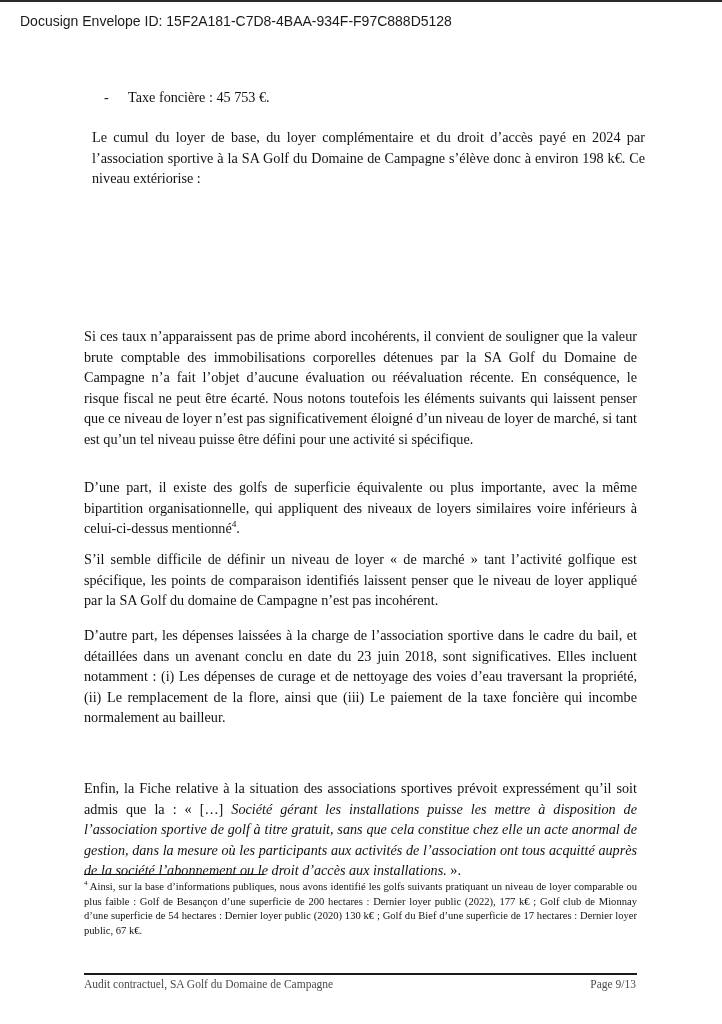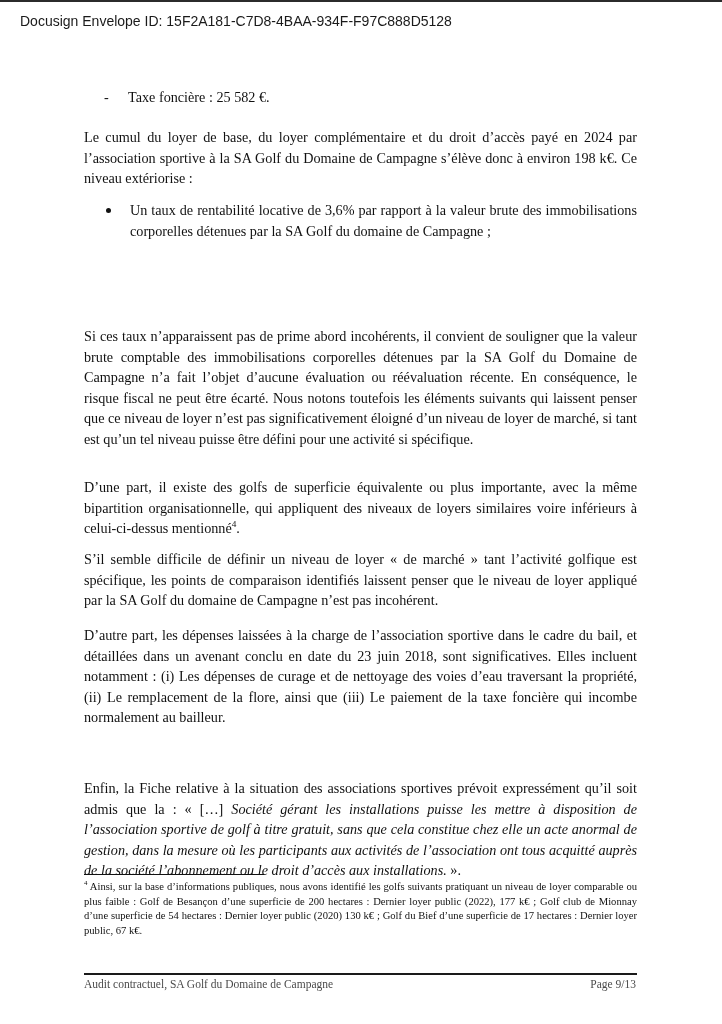--- a/index.html
+++ b/index.html
@@ -35,32 +35,28 @@
     .footer-right { right: 86px; }
   </style>
 </head>
 <body>
 
 <div class="topbar"></div>
 
 <div class="envelope">Docusign Envelope ID: 15F2A181-C7D8-4BAA-934F-F97C888D5128</div>
 
 <div class="dash-item">
-  <span class="dash">-</span><span>Taxe foncière : 25 582 €.</span>
+  <span class="dash">-</span><span>Taxe foncière : 45 753 €.</span>
 </div>
 
-<div class="content" style="top:127px;">
+<div class="content" style="top:127px;margin-left:8px;">
   <p>Le cumul du loyer de base, du loyer complémentaire et du droit d’accès payé en 2024 par l’association sportive à la SA Golf du Domaine de Campagne s’élève donc à environ 198 k€. Ce niveau extériorise :</p>
 </div>
 
 <div class="bullet-list" style="top:200px;">
-  <div class="bullet" style="margin-bottom:15px;">
-    <span class="dot"></span>
-    <span>Un taux de rentabilité locative de 3,6% par rapport à la valeur brute des immobilisations corporelles détenues par la SA Golf du domaine de Campagne ;</span>
-  </div>
 </div>
 
 <div class="content" style="top:326px;">
   <p>Si ces taux n’apparaissent pas de prime abord incohérents, il convient de souligner que la valeur brute comptable des immobilisations corporelles détenues par la SA Golf du Domaine de Campagne n’a fait l’objet d’aucune évaluation ou réévaluation récente. En conséquence, le risque fiscal ne peut être écarté. Nous notons toutefois les éléments suivants qui laissent penser que ce niveau de loyer n’est pas significativement éloigné d’un niveau de loyer de marché, si tant est qu’un tel niveau puisse être défini pour une activité si spécifique.</p>
 </div>
 
 <div class="content" style="top:477px;">
   <p><span>D’une part, il existe des golfs de superficie équivalente ou plus importante, avec la même bipartition organisationnelle, qui appliquent des niveaux de loyers similaires voire inférieurs à celui-ci-dessus mentionné</span><sup>4</sup><span>.</span></p>
 </div>
 

